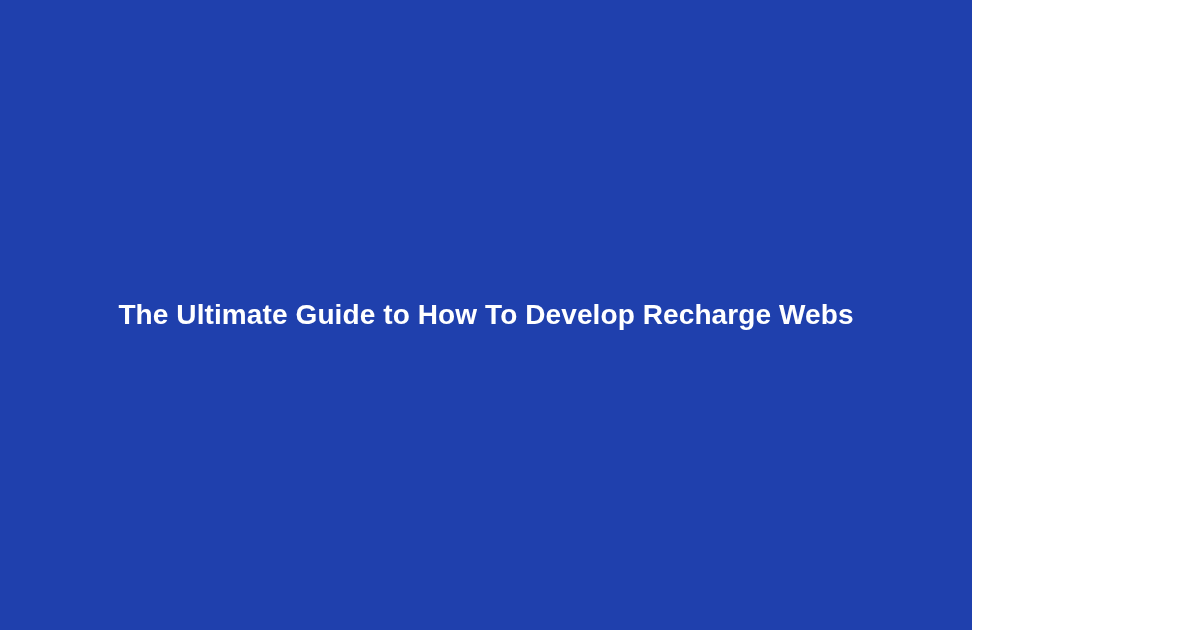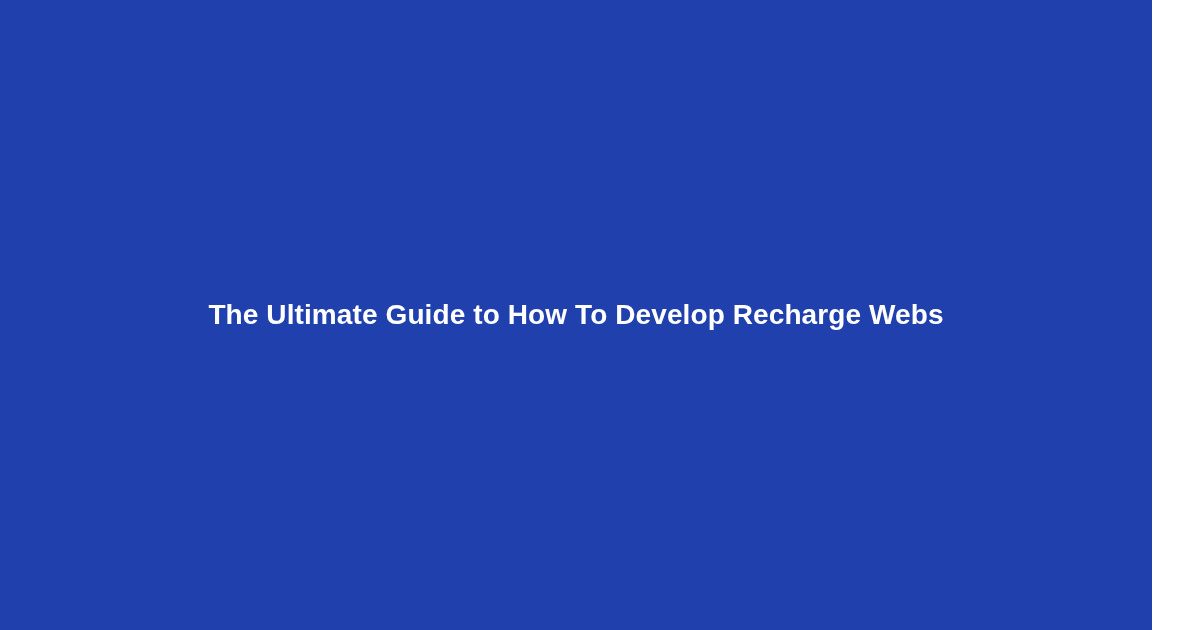--- a/index.html
+++ b/index.html
@@ -10,21 +10,21 @@
   body {
     width: 1200px;
     height: 630px;
     overflow: hidden;
     font-family: "Liberation Sans", sans-serif;
   }
 
   #og-card {
     position: relative;
     box-sizing: border-box;
-    width: 1152px;
+    width: 972px;
     height: 630px;
     background-color: #1f40ad;
     display: flex;
     align-items: center;
     justify-content: center;
     padding: 0 80px;
   }
 
   #headline {
     margin: 0;

